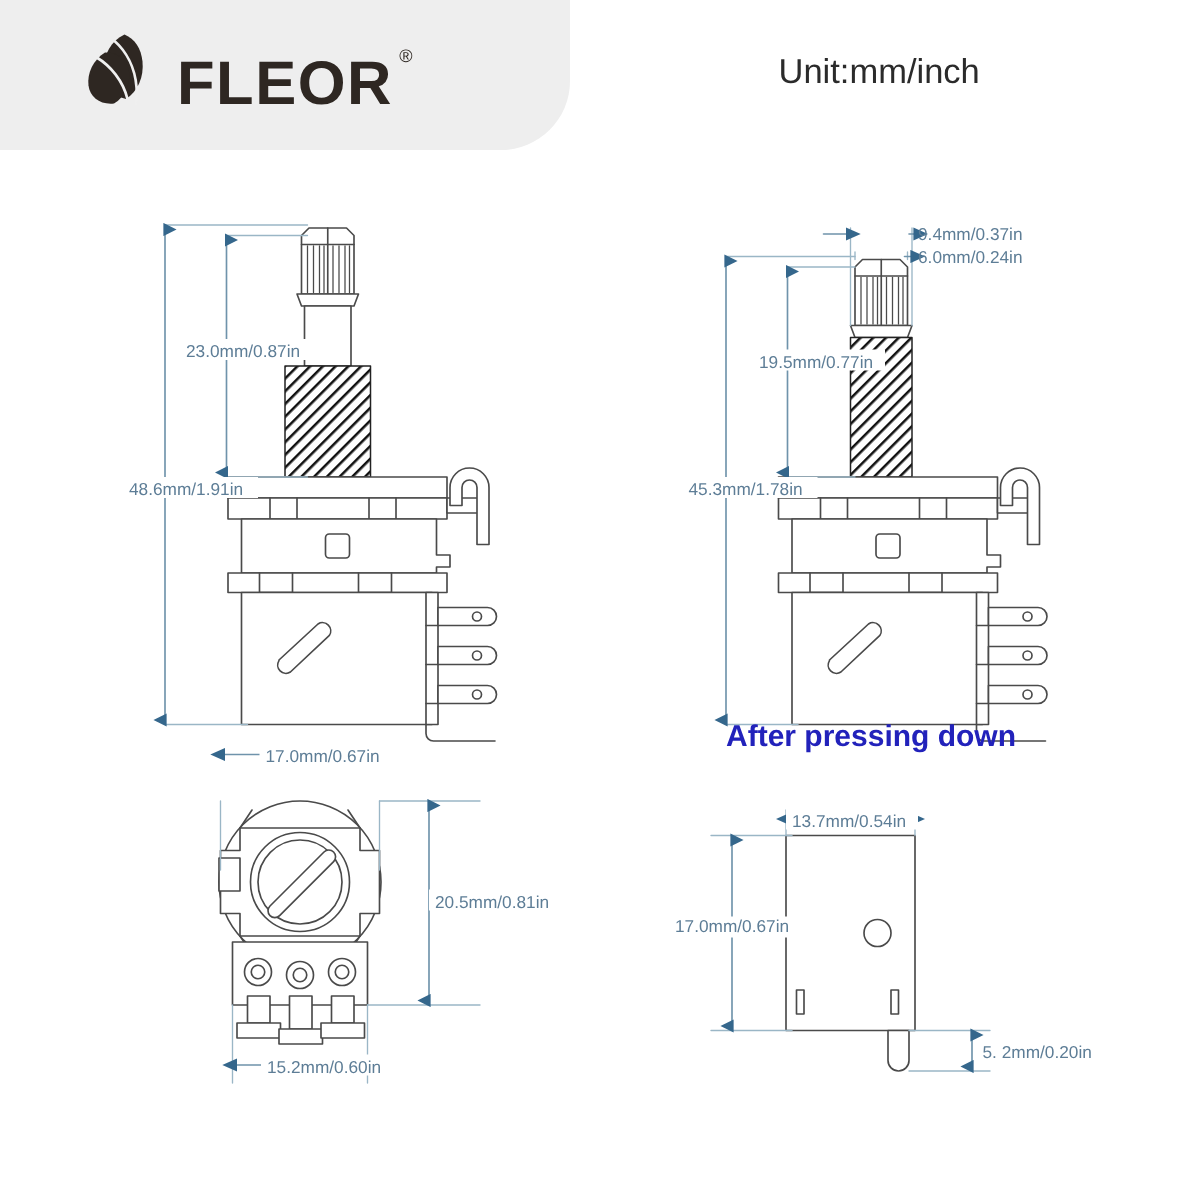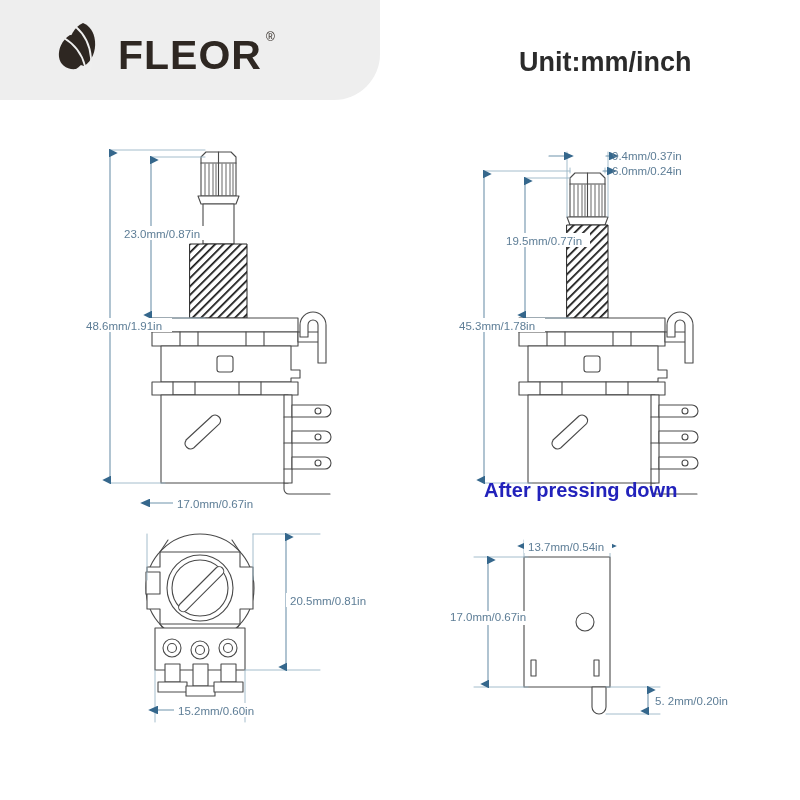--- a/index.html
+++ b/index.html
@@ -40,23 +40,23 @@
   }
   .logo-reg {
     position: absolute;
     top: -4px; right: -14px;
     font-size: 12px;
     font-weight: normal;
     color: #2e2722;
   }
   .unit-label {
     position: absolute;
-    left: 519px; top: 47px;
-    font-size: 27px;
-    font-weight: bold;
+    left: 519px; top: 34px;
+    font-size: 23px;
+    font-weight: normal;
     color: #2b2b2b;
     letter-spacing: 0px;
     white-space: nowrap;
   }
   
   #drawing {
     position: absolute;
     left: 0; top: 0;
     width: 800px; height: 800px;
   }

